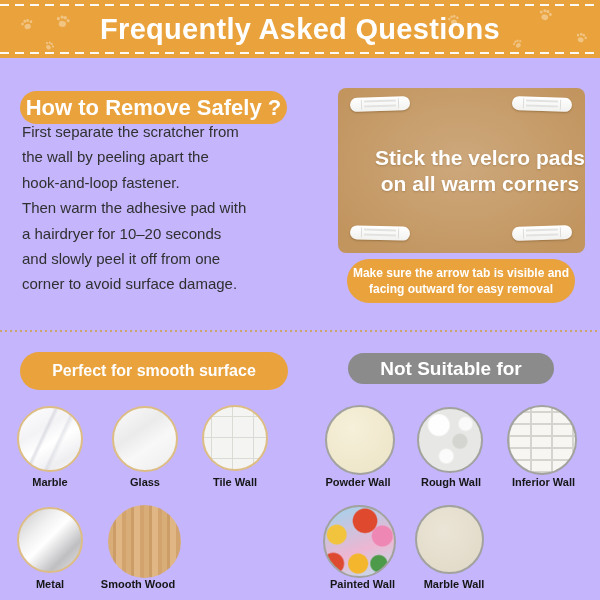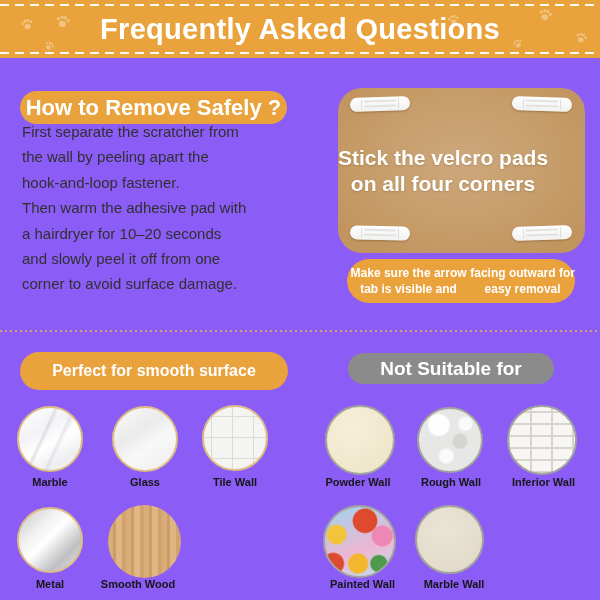--- a/index.html
+++ b/index.html
@@ -1,16 +1,16 @@
 <!DOCTYPE html>
 <html style="--accent: #E9A23C; --gray: #8B8B8B; --cardboard: #C79C6C;"><head>
 <meta charset="utf-8">
 <style>
   html,body{margin:0;padding:0;background:#fff;}
-  .canvas{position:relative;width:600px;height:600px;background:#8b5cf6;overflow:hidden;
+  .canvas{position:relative;width:600px;height:600px;background:#c4b5fd;overflow:hidden;
           font-family:"Liberation Sans",sans-serif;}
 
   
   .header{position:absolute;left:0;top:0;width:600px;height:58px;background:var(--accent);}
   .header .dash{position:absolute;left:0;right:0;height:2px;
     background:repeating-linear-gradient(90deg,rgba(255,255,255,.95) 0 9px,transparent 9px 15px);}
   .header .dash.top{top:4px;}
   .header .dash.bottom{bottom:4px;}
   .header-title{position:absolute;left:0;right:0;top:0;height:58px;line-height:58px;
     text-align:center;color:#fff;font-size:29px;font-weight:bold;letter-spacing:.3px;}
@@ -24,37 +24,37 @@
   .pill.gray{background:var(--gray);}
   .howto-pill{left:20px;top:91px;width:267px;height:33px;font-size:22px;}
   .suitable-pill{left:20px;top:352px;width:268px;height:38px;font-size:16px;}
   .notsuitable-pill{left:348px;top:353px;width:206px;height:31px;font-size:19px;}
 
   
   .body-text{position:absolute;left:22px;top:119px;color:#303030;font-size:15px;
     line-height:25.4px;white-space:nowrap;}
 
   
-  .cardboard{position:absolute;left:338px;top:88px;width:247px;height:165px;border-radius:24px;
+  .cardboard{position:absolute;left:338px;top:88px;width:247px;height:165px;border-radius:8px;
     background:radial-gradient(ellipse at 50% 45%,#cda87c 0%,#c2955f 85%);
-    display:flex;flex-direction:column;align-items:flex-start;justify-content:center;}
+    display:flex;flex-direction:column;align-items:flex-end;justify-content:center;}
   .overlay-text{color:#fff;font-weight:bold;font-size:21px;line-height:26px;text-align:center;
     text-shadow:0 1px 2px rgba(120,85,40,.35);}
   .velcro{position:absolute;width:60px;height:14px;border-radius:7px;
     background:linear-gradient(#ffffff,#f1f1f0);box-shadow:0 1px 2px rgba(90,60,20,.4);}
   .velcro::before{content:"";position:absolute;left:14px;right:14px;top:3px;height:2px;
     background:#e2e2e0;box-shadow:0 5px 0 #e2e2e0;}
   .velcro::after{content:"";position:absolute;top:2px;bottom:2px;left:11px;right:11px;
     border-left:1px solid #dcdcda;border-right:1px solid #dcdcda;}
   .velcro.tl{left:12px;top:9px;transform:rotate(-2deg);}
   .velcro.tr{right:13px;top:9px;transform:rotate(2deg);}
   .velcro.bl{left:12px;bottom:13px;transform:rotate(1.5deg);}
   .velcro.br{right:13px;bottom:13px;transform:rotate(-2deg);}
 
-  .note-badge{left:347px;top:259px;width:228px;height:44px;flex-direction:row;
+  .note-badge{left:347px;top:259px;width:228px;height:44px;flex-direction:column;
     font-size:12px;line-height:16px;text-align:center;border-radius:22px;}
 
   
   .divider{position:absolute;left:0;top:330px;width:600px;height:2px;
     background:repeating-linear-gradient(90deg,#cda46b 0 2px,transparent 2px 5px);}
 
   
   .circle{position:absolute;border-radius:50%;box-sizing:border-box;}
   .gold{border:2px solid #ddbd83;}
   .grayb{border:2px solid #a2a29e;}
@@ -177,21 +177,21 @@
     <div>corner to avoid surface damage.</div>
   </div>
 
   <div class="cardboard">
     <div class="velcro tl"></div>
     <div class="velcro tr"></div>
     <div class="velcro bl"></div>
     <div class="velcro br"></div>
     <div class="overlay-text">
       <div>Stick the velcro pads</div>
-      <div>on all four corners</div>
+      <div>on all warm corners</div>
     </div>
   </div>
 
   <div class="pill orange note-badge">
     <div>Make sure the arrow tab is visible and</div>
     <div>facing outward for easy removal</div>
   </div>
 
   <div class="divider"></div>
 

